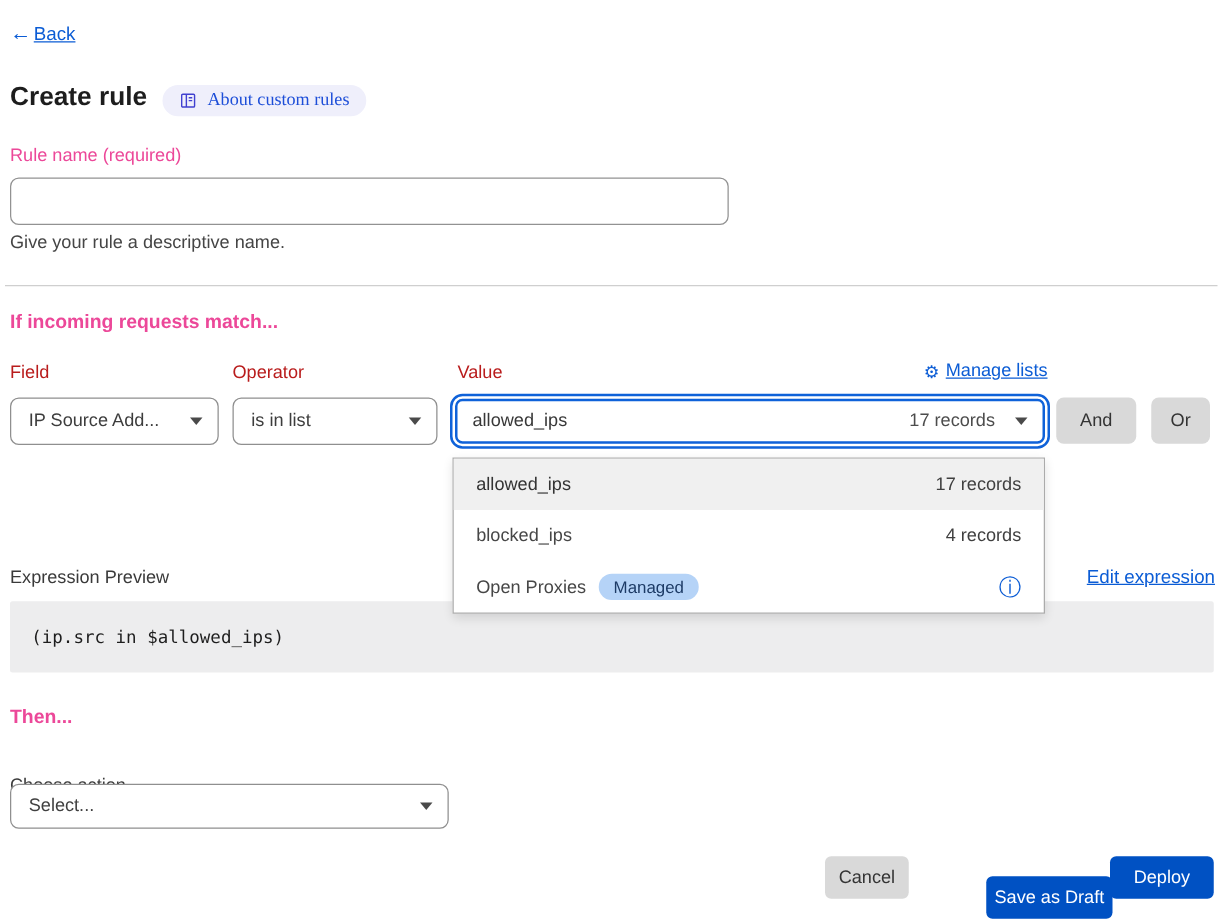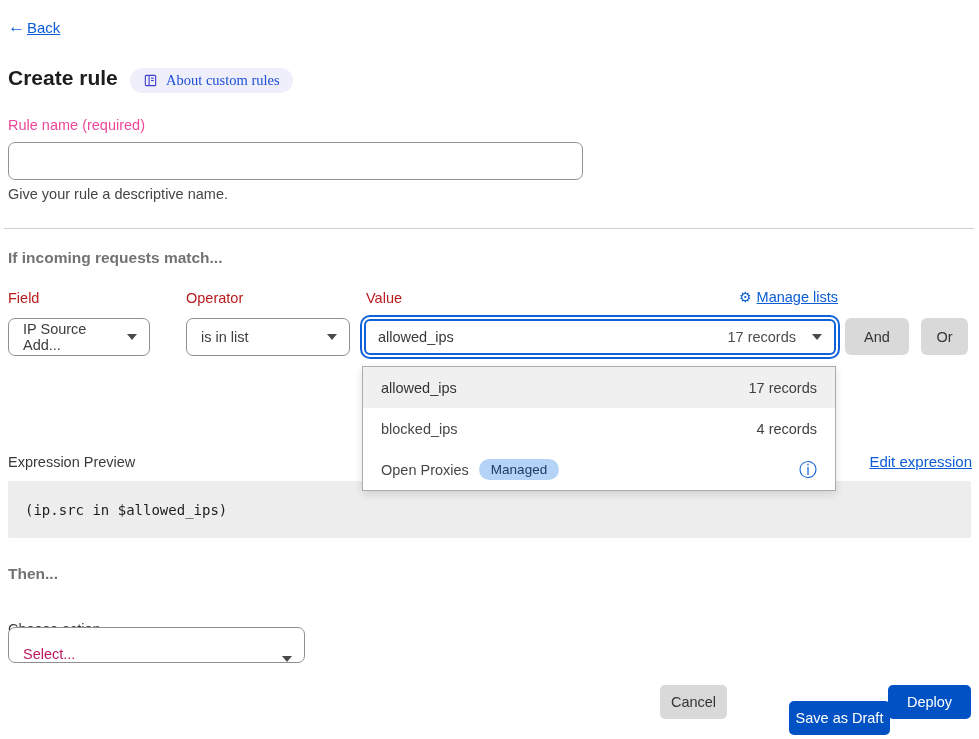--- a/index.html
+++ b/index.html
@@ -45,39 +45,39 @@
     left: 8px; top: 142px; width: 575px; height: 38px;
     border: 1px solid #929292; border-radius: 7px;
     font-family: inherit; font-size: 14.5px; padding: 0 12px; color: #333;
     outline: none; background: #fff;
   }
   .rule-name-helper { left: 8px; top: 186px; color: #454545; }
 
   .divider { left: 4px; top: 228px; width: 970px; height: 0; border-top: 1px solid #cfcfcf; }
 
   
-  .section-title { font-size: 15.5px; font-weight: bold; color: #737373; }
+  .section-title { font-size: 15.5px; font-weight: bold; color: #ec4899; }
   .if-title { left: 8px; top: 249px; }
   .col-label { color: #b91c1c; }
   .field-label { left: 8px; top: 290px; }
   .operator-label { left: 186px; top: 290px; }
   .value-label { left: 366px; top: 290px; }
   .manage-lists { top: 289px; right: 141px; display: flex; align-items: center; gap: 5px; font-size: 14.5px; }
   .gear-icon { color: #0b5cd5; font-size: 14px; text-decoration: none; }
 
   .select-box {
     background: #fff;
     border: 1px solid #8f8f8f; border-radius: 7px;
     display: flex; align-items: center;
     padding: 0 12px 0 14px;
     height: 38px;
     cursor: pointer;
     color: #3d3d3d;
   }
-  .field-select { left: 8px; top: 318px; width: 142px; }
+  .field-select { left: 8px; top: 318px; width: 167px; }
   .operator-select { left: 186px; top: 318px; width: 164px; }
   .select-box .grow { flex: 1; }
   .chevron {
     width: 0; height: 0;
     border-left: 5.5px solid transparent;
     border-right: 5.5px solid transparent;
     border-top: 6.5px solid #4a4a4a;
     margin-left: 10px;
   }
 
@@ -137,21 +137,21 @@
     display: flex; align-items: center; padding: 0 17px;
   }
   .code-text {
     font-family: "DejaVu Sans Mono", monospace;
     font-size: 14px; color: #1d1d1d;
   }
 
   
   .then-title { left: 8px; top: 565px; }
   .choose-action-label { left: 8px; top: 601px; color: #3a3a3a; margin-top: 20px; }
-  .action-select { left: 8px; top: 627px; width: 297px; height: 36px; color: #be185d; align-items: flex-end; }
+  .action-select { left: 8px; top: 627px; width: 351px; height: 36px; color: #404040; }
 
   
   .footer-btn {
     border: none; border-radius: 5px;
     font-family: inherit; font-size: 14.5px;
     height: 34px; cursor: pointer;
   }
   .cancel-btn { left: 660px; top: 685px; width: 67px; background: #d9d9d9; color: #343434; }
   .primary-btn { background: #0051c3; color: #ffffff; }
   .save-draft-btn { left: 752px; top: 701px; width: 101px; margin-left: 37px; }

